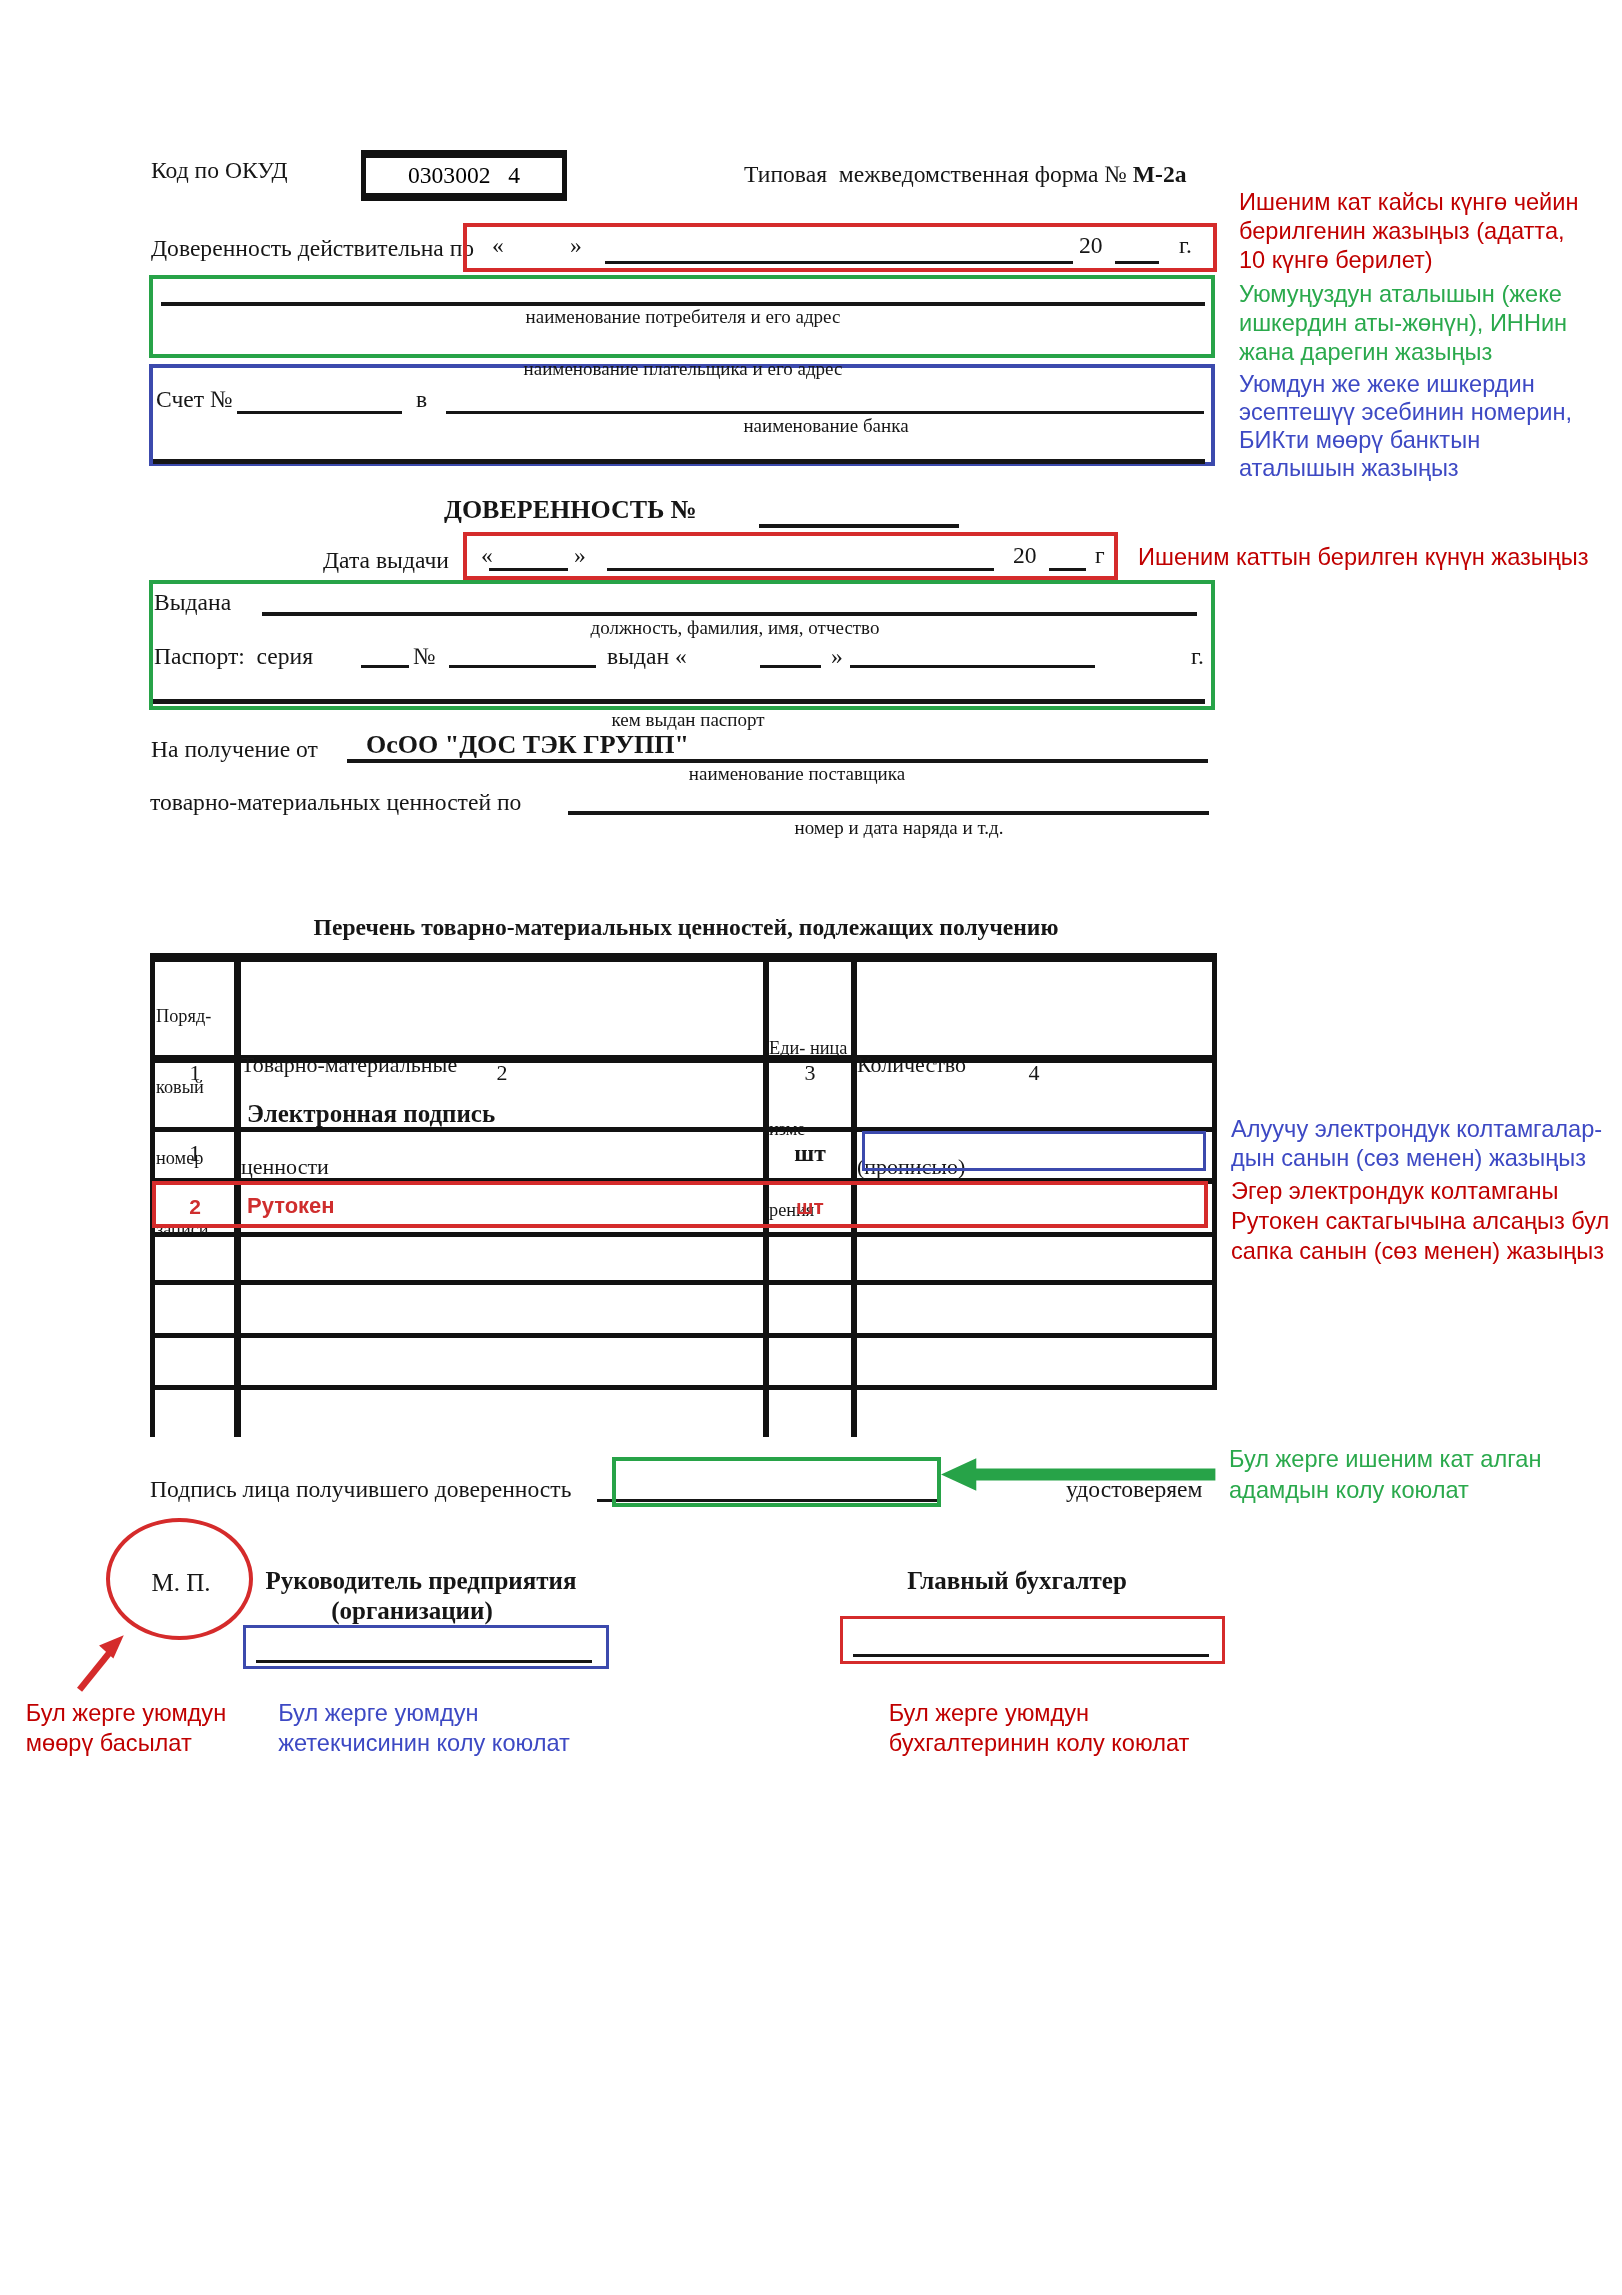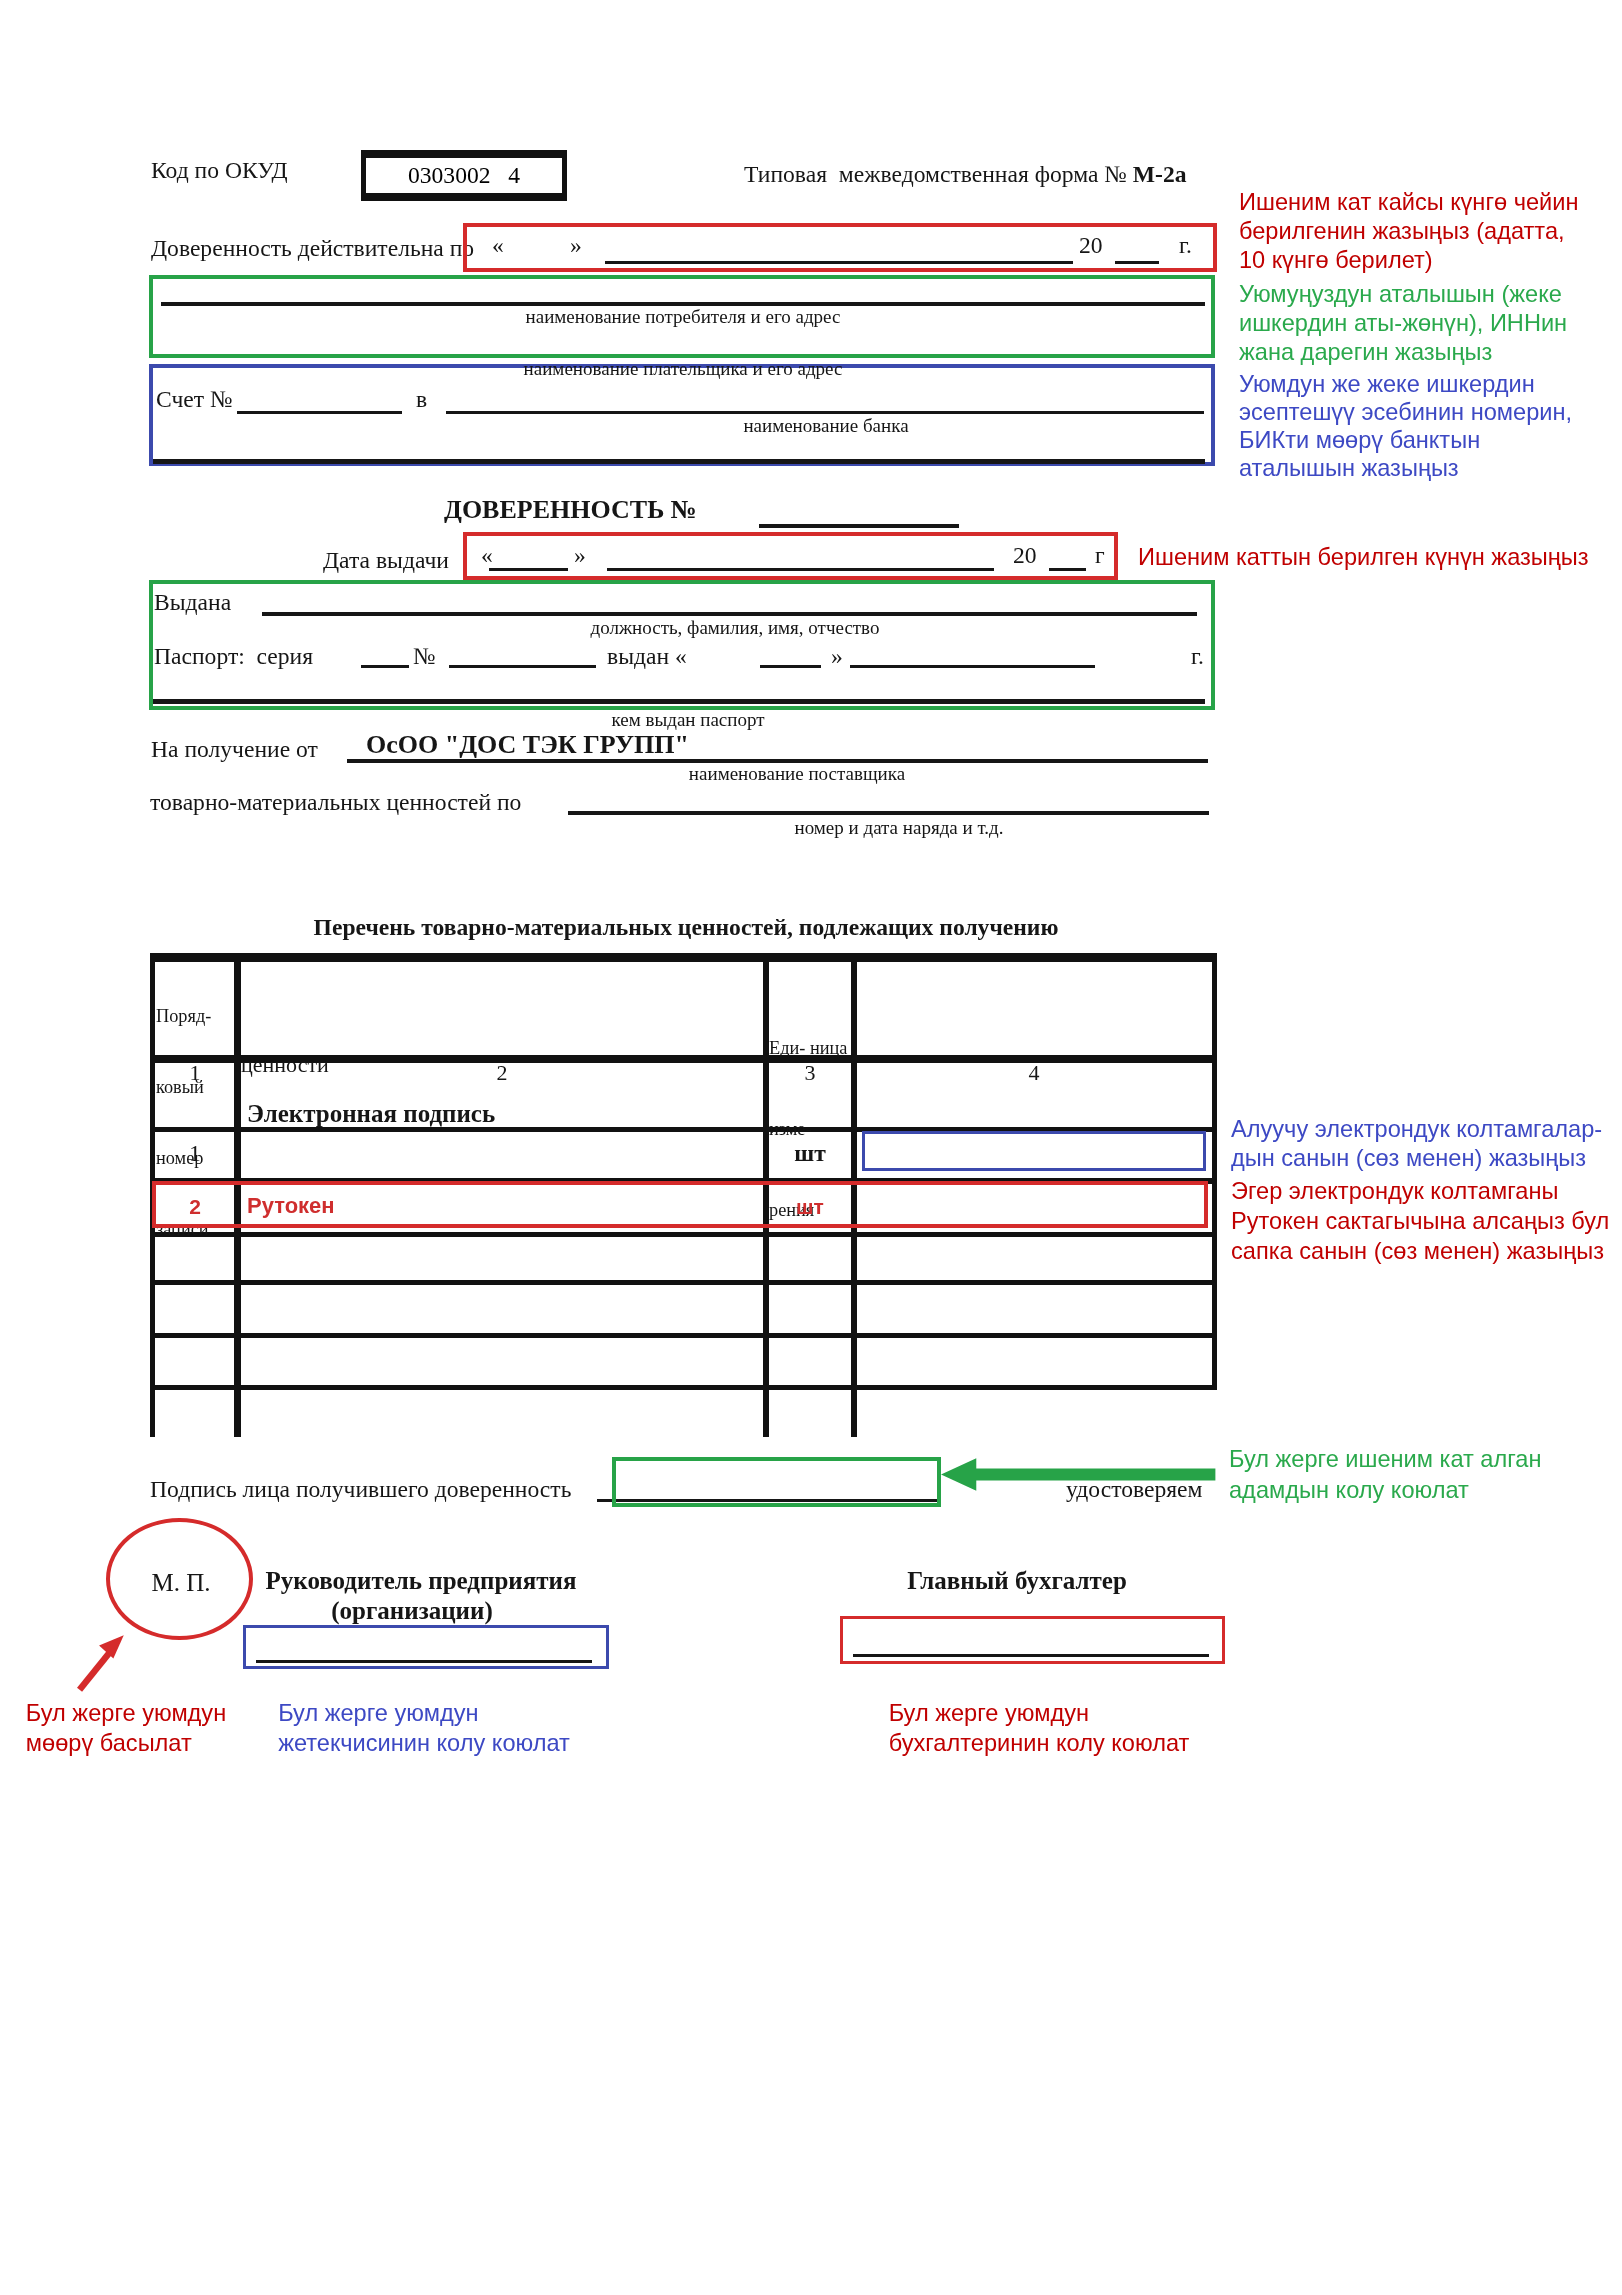--- a/index.html
+++ b/index.html
@@ -108,26 +108,31 @@
   <div class="vln" style="left:851px;top:953px;height:484px;width:5.9px"></div>
   <div class="vln" style="left:1212px;top:953px;height:437px"></div>
 
   <div class="t ctr" style="left:156px;top:958px;width:79px;font-size:18.3px;line-height:23.6px">
     <div>Поряд-</div>
     <div>ковый</div>
     <div>номер</div>
     <div>записи</div>
   </div>
   <div class="t ctr" style="left:241px;top:980px;width:521px;font-size:22px;line-height:34px">
+    <div>Товарно-материальные</div>
     <div>ценности</div>
   </div>
   <div class="t ctr" style="left:769px;top:981px;width:82px;font-size:18.3px;line-height:27px">
     <div>Еди- ница</div>
     <div>изме-</div>
     <div>рения</div>
+  </div>
+  <div class="t ctr" style="left:857px;top:980px;width:355px;font-size:22px;line-height:34px">
+    <div>Количество</div>
+    <div>(прописью)</div>
   </div>
 
   <span class="t cx" style="left:195px;top:1061px;font-size:22px">1</span>
   <span class="t cx" style="left:502px;top:1061px;font-size:22px">2</span>
   <span class="t cx" style="left:810px;top:1061px;font-size:22px">3</span>
   <span class="t cx" style="left:1034px;top:1061px;font-size:22px">4</span>
 
   <span class="t cx" style="left:195px;top:1141px">1</span>
   <span class="t b" style="left:247px;top:1100px;font-size:25px">Электронная подпись</span>
   <span class="t b cx" style="left:810px;top:1141px">шт</span>

